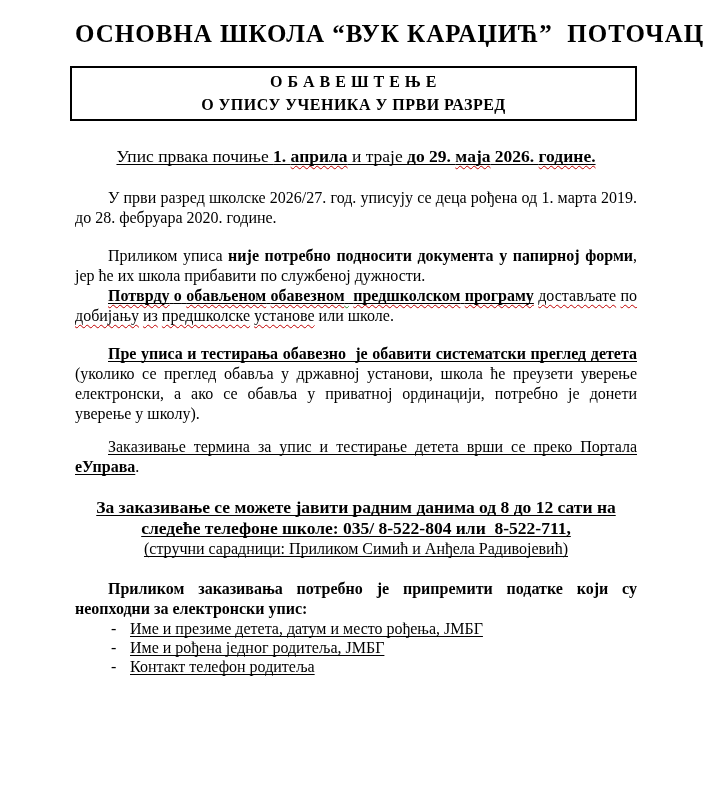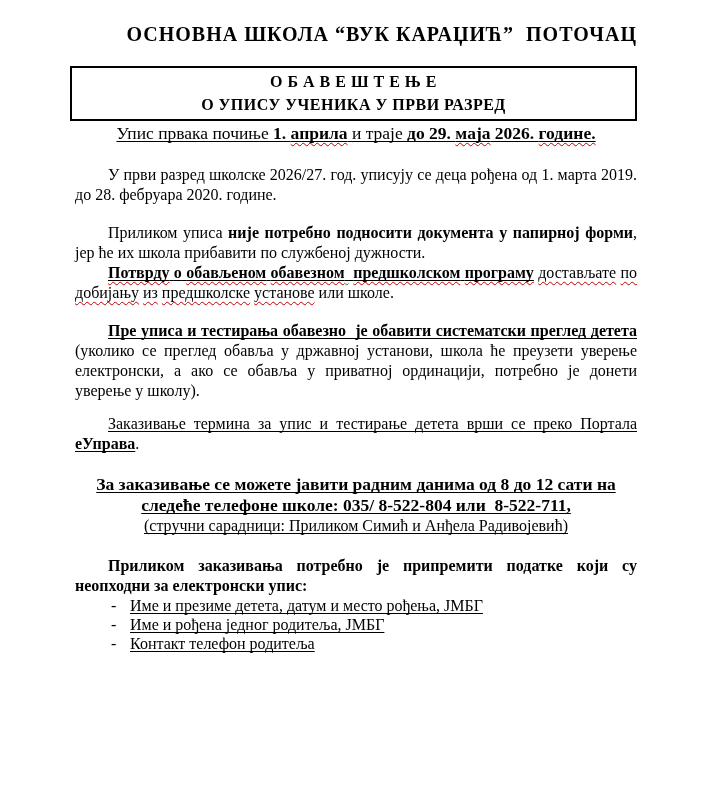--- a/index.html
+++ b/index.html
@@ -5,37 +5,37 @@
   html,body{margin:0;padding:0;}
   body{
     width:714px;height:796px;overflow:hidden;background:#ffffff;
     font-family:"Liberation Serif","DejaVu Serif",serif;
     color:#000;
     -webkit-font-smoothing:antialiased;
   }
   .page{width:714px;height:796px;position:relative;}
   .doc{padding:20px 77px 0 75px;}
   .doc-title{
-    text-align:right;font-weight:bold;font-size:20px;line-height:28px;
+    text-align:center;font-weight:bold;font-size:25px;line-height:28px;
     letter-spacing:1px;white-space:nowrap;
   }
   .notice-box{
     border:2px solid #000;margin:18px 0 0 -5px;
     padding:2px 0 3px 0;text-align:center;font-weight:bold;
     font-size:16px;line-height:23px;letter-spacing:.5px;
   }
   .p{font-size:16px;line-height:20px;text-align:justify;}
   .p.center{text-align:center;}
   .p.indent{text-indent:33px;}
   .p.lg{font-size:17.5px;line-height:21px;}
   .p.lg.one{line-height:24px;}
   .gap-s{margin-top:13px;}
   .gap-m{margin-top:18px;}
   .gap-l{margin-top:20px;}
-  .gap-xl{}
+  .gap-xl{margin-top:23px;}
   .b{font-weight:bold;}
   .u{
     text-decoration-line:underline;text-decoration-style:solid;
     text-decoration-color:#000;text-decoration-thickness:1px;
     text-underline-offset:2px;text-decoration-skip-ink:none;
   }
   .sq{
     text-decoration-line:underline;text-decoration-style:wavy;
     text-decoration-color:var(--sq-red,#c00000);text-decoration-thickness:1px;
     text-underline-offset:3px;text-decoration-skip-ink:none;

